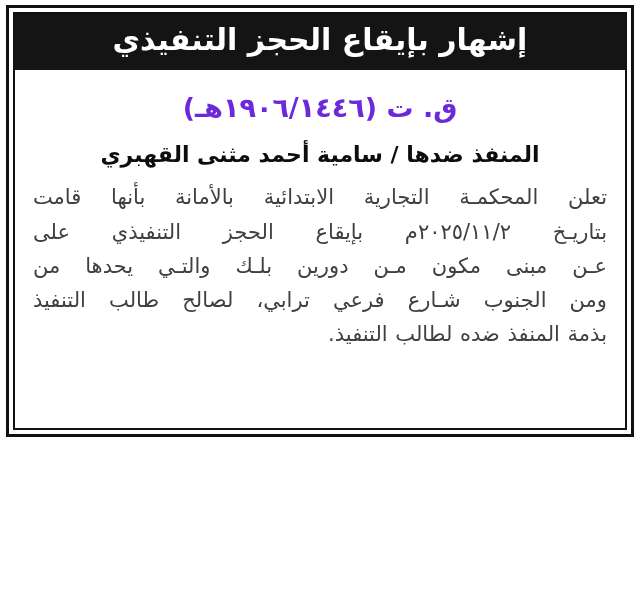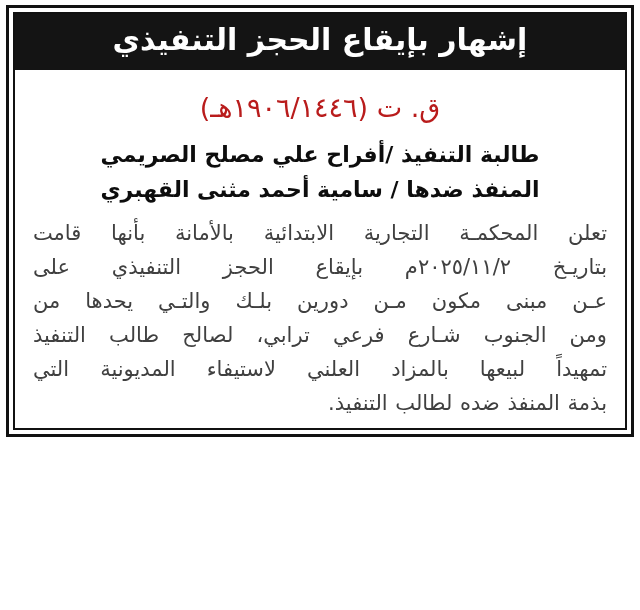--- a/index.html
+++ b/index.html
@@ -57,24 +57,24 @@
     color: #ffffff;
     direction: rtl;
   }
   .body-area {
     padding: 14px 16px 8px 16px;
     direction: rtl;
     text-align: center;
   }
   .case-no {
     font-family: "DejaVu Sans", sans-serif;
-    font-weight: normal;
+    font-weight: bold;
     font-size: 27px;
     line-height: 1.3;
-    color: #b91c1c;
+    color: #6d28d9;
     margin: 6px 0 14px 0;
     letter-spacing: 0.5px;
   }
   .party-line {
     font-family: "DejaVu Sans", sans-serif;
     font-weight: bold;
     font-size: 22px;
     line-height: 1.45;
     color: #0d0d0d;
     margin: 0 0 4px 0;
@@ -110,28 +110,26 @@
     <div class="inner-frame">
 
       <div class="title-bar">
         <span class="title-text">إشهار بإيقاع الحجز التنفيذي</span>
       </div>
 
       <div class="body-area">
 
         <div class="case-no">ق. ت (١٩٠٦/١٤٤٦هـ)</div>
 
-        <div class="party-line">طالبة التنفيذ /أفراح علي مصلح الصريمي</div>
         <div class="party-line second">المنفذ ضدها / سامية أحمد مثنى القهبري</div>
 
         <div class="paragraph">
           <span class="ln">تعلن المحكمـة التجارية الابتدائية بالأمانة بأنها قامت</span>
           <span class="ln">بتاريـخ ٢٠٢٥/١١/٢م بإيقاع الحجز التنفيذي على</span>
           <span class="ln">عـن مبنى مكون مـن دورين بلـك والتـي يحدها من</span>
           <span class="ln">ومن الجنوب شـارع فرعي ترابي، لصالح طالب التنفيذ</span>
-          <span class="ln">تمهيداً لبيعها بالمزاد العلني لاستيفاء المديونية التي</span>
           <span class="ln last">بذمة المنفذ ضده لطالب التنفيذ.</span>
         </div>
 
       </div>
     </div>
   </div>
 </div>
 
 </body></html>

